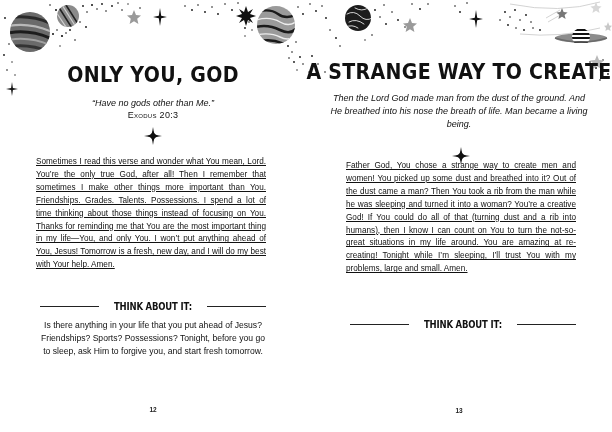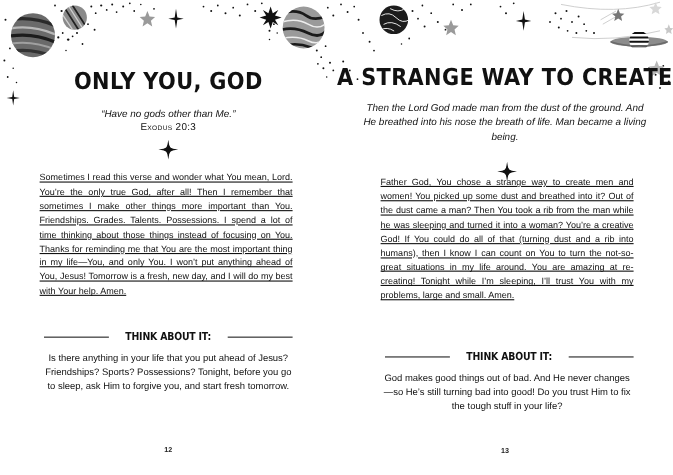--- a/index.html
+++ b/index.html
@@ -302,17 +302,16 @@
     <svg class="star-div" viewBox="0 0 306 20">
       <path d="M155 1 L156.3 8.7 L164 10 L156.3 11.3 L155 19 L153.7 11.3 L146 10 L153.7 8.7 Z" fill="#111"></path>
       <path d="M155 5 L157 8 L160 10 L157 12 L155 15 L153 12 L150 10 L153 8 Z" fill="#111"></path>
     </svg>
     <p class="body-text">Father God, You chose a strange way to create men and women! You picked up some dust and breathed into it? Out of the dust came a man? Then You took a rib from the man while he was sleeping and turned it into a woman? You’re a creative God! If You could do all of that (turning dust and a rib into humans), then I know I can count on You to turn the not-so-great situations in my life around. You are amazing at re-creating! Tonight while I’m sleeping, I’ll trust You with my problems, large and small. Amen.</p>
     <div class="think">
       <span class="rule"></span>
       <span class="label">THINK ABOUT IT:</span>
       <span class="rule"></span>
     </div>
-    <p class="think-text">God makes good things out of bad. And He never changes—so He’s still turning bad into good! Do you trust Him to fix the tough stuff in your life?</p>
     <p class="page-num">13</p>
   </section>
 
 </div>
 
 </body></html>

